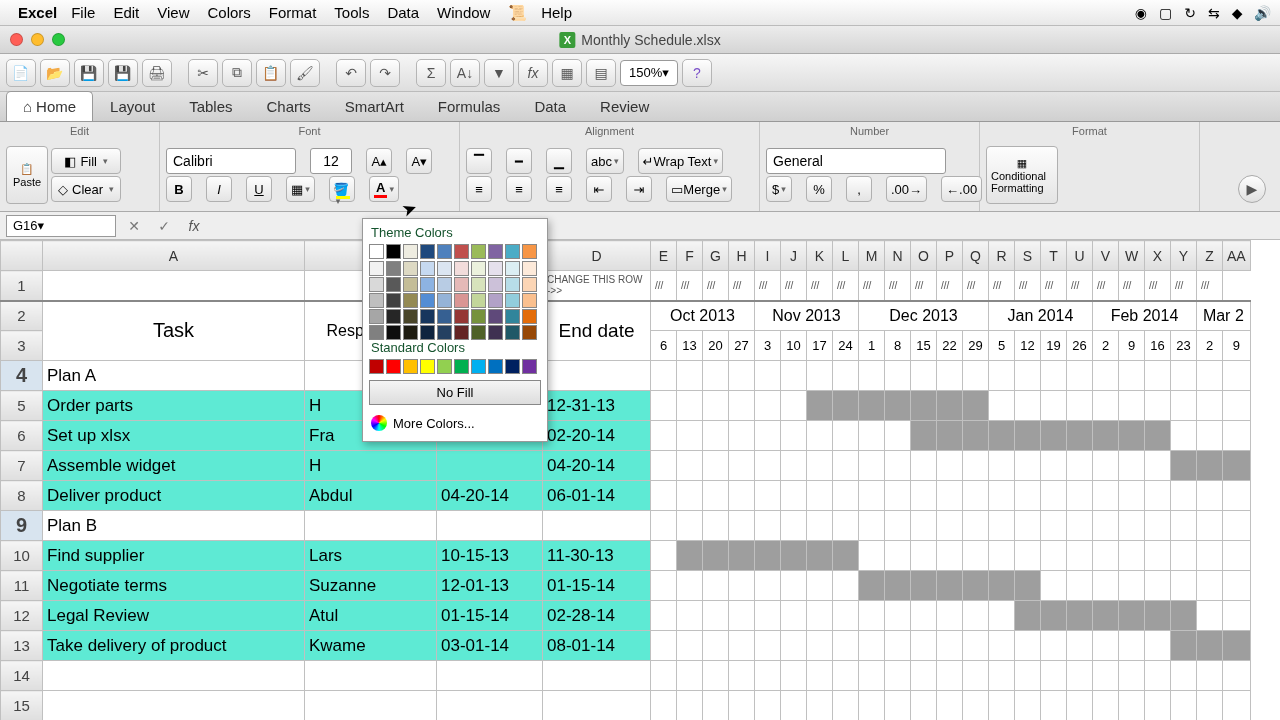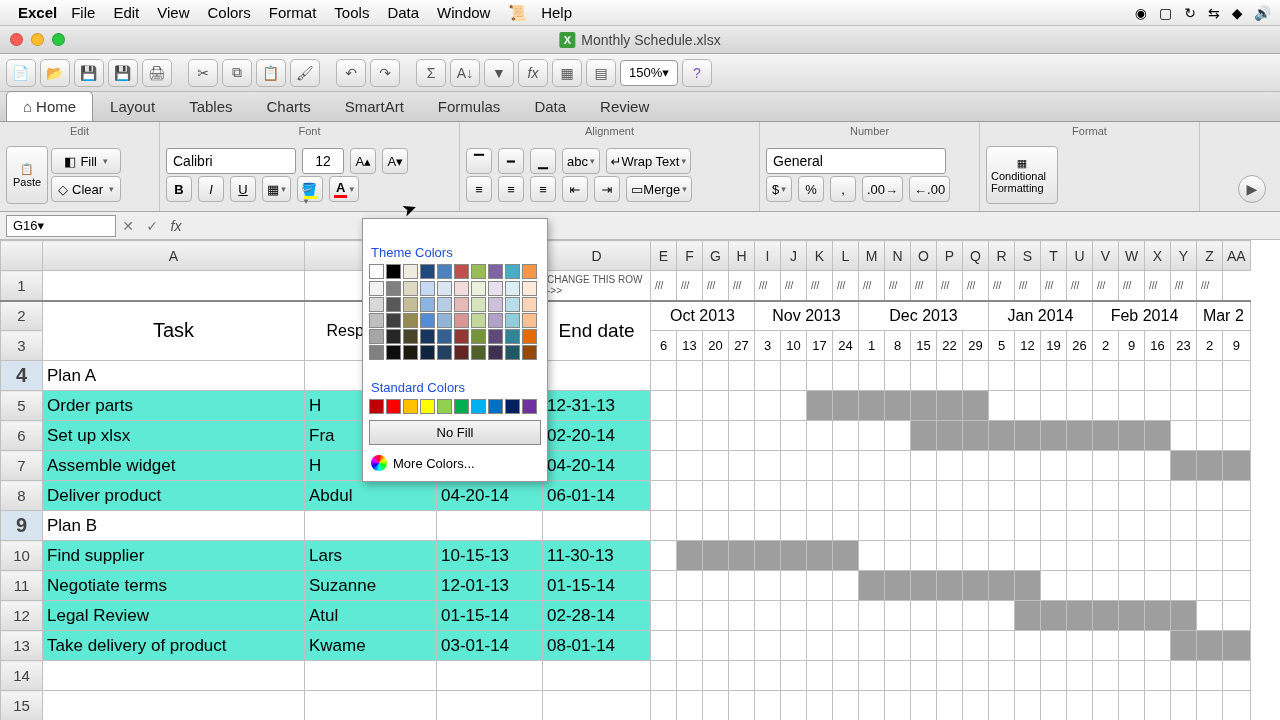--- a/index.html
+++ b/index.html
@@ -41,40 +41,40 @@
 .rgroup-title { text-align: center; font-size: 11px; color: #666; padding-bottom: 2px; }
 .rgroup-body { flex: 1; display: flex; align-items: center; gap: 3px; }
 .rbtn { height: 26px; min-width: 26px; border: 1px solid #b0b0b0; border-radius: 4px; background: linear-gradient(#fdfdfd,#e4e4e4); display: flex; align-items: center; justify-content: center; font-size: 13px; padding: 0 4px; }
 .rbtn.big { height: 58px; width: 42px; flex-direction: column; font-size: 11px; justify-content: center; }
 .rbtn.drop::after { content: "▾"; font-size: 9px; margin-left: 2px; color: #666; }
 .font-sel { width: 130px; height: 26px; border: 1px solid #999; background: #fff; font-size: 14px; display: flex; align-items: center; padding: 0 6px; border-radius: 3px; }
 .size-sel { width: 42px; height: 26px; border: 1px solid #999; background: #fff; font-size: 14px; display: flex; align-items: center; justify-content: center; border-radius: 3px; }
 .style-box { height: 24px; width: 100px; border: 1px solid #9c9; background: #e8f5e8; font-size: 12px; display: flex; align-items: center; padding: 0 6px; margin-bottom: 4px; }
 .style-box.bad { border-color: #c99; background: #f5dada; }
 .vstack { display: flex; flex-direction: column; gap: 2px; }
-.hstack { display: flex; gap: 6px; }
+.hstack { display: flex; gap: 14px; }
 .fill-btn { display: flex; align-items: center; gap: 4px; font-size: 13px; padding: 0 6px; }
 .fontcolor-mark { border-bottom: 3px solid red; padding: 0 2px; font-weight: bold; }
 .paintbucket { position: relative; }
 .paintbucket::after { content: ""; position: absolute; bottom: 2px; left: 4px; right: 4px; height: 3px; background: #ff0; }
 
 
 .color-popup { position: absolute; left: 362px; top: 218px; width: 186px; background: #fff; border: 1px solid #999; box-shadow: 2px 3px 8px rgba(0,0,0,.3); z-index: 100; padding: 6px; font-size: 13px; }
-.color-popup .sec-title { margin: 20px 0 4px 2px; color: #1d4ed8; }
+.color-popup .sec-title { margin: 0 0 4px 2px; color: #14532d; }
 .theme-row, .std-row { display: flex; gap: 2px; margin-bottom: 2px; }
 .sw { width: 15px; height: 15px; border: 1px solid #888; }
 .theme-cols { display: flex; gap: 2px; }
 .theme-col { display: flex; flex-direction: column; gap: 1px; }
 .nofill { margin: 6px 0; border: 1px solid #888; background: linear-gradient(#f5f5f5,#ddd); text-align: center; padding: 4px 0; }
 .more-colors { display: flex; align-items: center; gap: 6px; padding: 4px 2px; }
 .color-wheel { width: 16px; height: 16px; border-radius: 50%; background: conic-gradient(red,yellow,lime,cyan,blue,magenta,red); }
 .cursor-arrow { position: absolute; left: 402px; top: 198px; z-index: 101; font-size: 18px; transform: rotate(-20deg); }
 
 
-.fbar { background: #eee; height: 28px; display: flex; align-items: center; border-bottom: 1px solid #bbb; padding-left: 6px; }
+.fbar { background: #eee; height: 28px; display: flex; align-items: center; border-bottom: 1px solid #bbb; padding-left: 6px; gap: 6px; }
 .namebox { width: 110px; height: 22px; border: 1px solid #999; background: #fff; font-size: 13px; display: flex; align-items: center; padding: 0 6px; }
 .fbar .fb { width: 24px; height: 22px; display: flex; align-items: center; justify-content: center; color: #777; font-size: 14px; }
 .fx { font-style: italic; font-size: 14px; color: #555; }
 
 
 .sheet { position: relative; background: #fff; }
 .grid { border-collapse: collapse; table-layout: fixed; }
 .grid th, .grid td { border: 1px solid #c0c0c0; height: 30px; font-size: 17px; padding: 0 4px; }
 .grid thead th { background: linear-gradient(#f5f5f5,#dedede); font-weight: normal; font-size: 14px; color: #333; text-align: center; }
 .grid .rowhdr { background: linear-gradient(#f5f5f5,#dedede); text-align: center; width: 42px; font-size: 15px; color: #444; }

